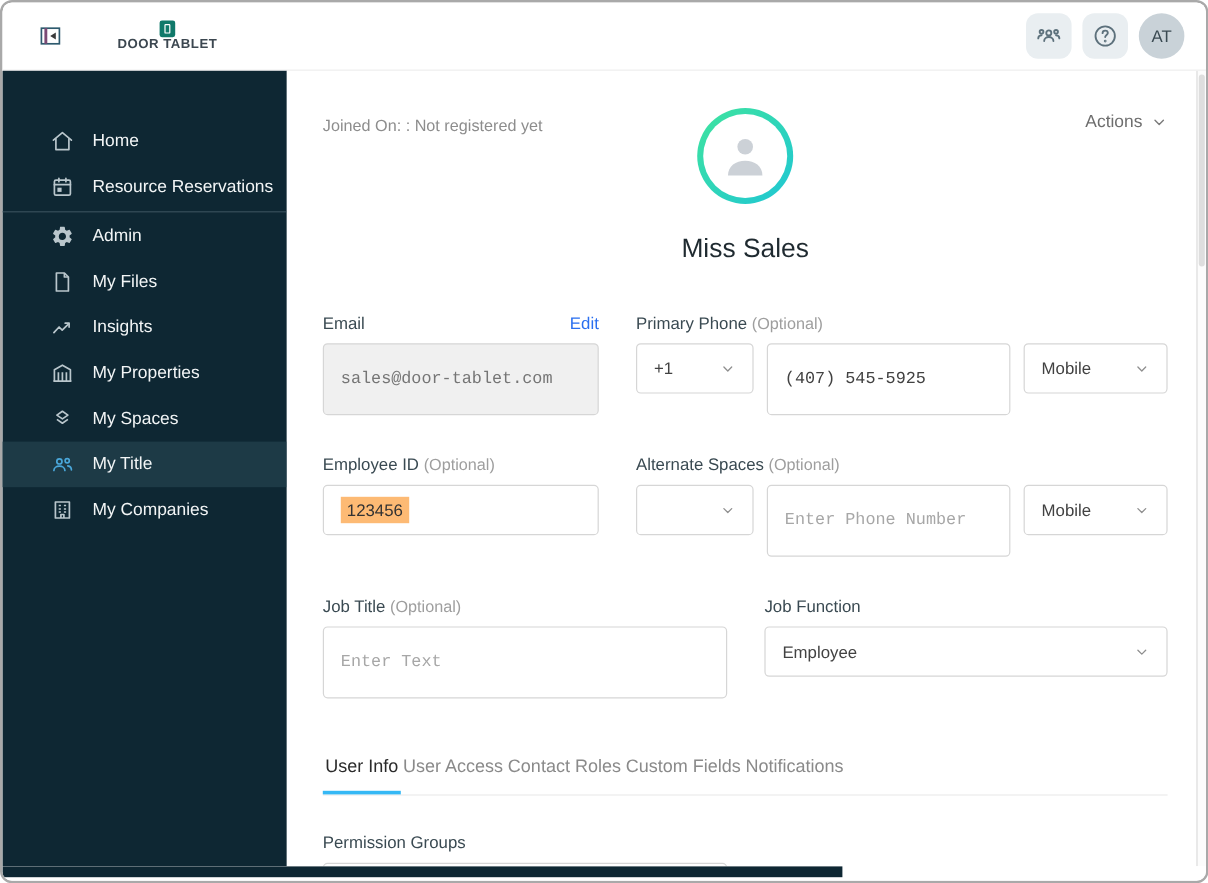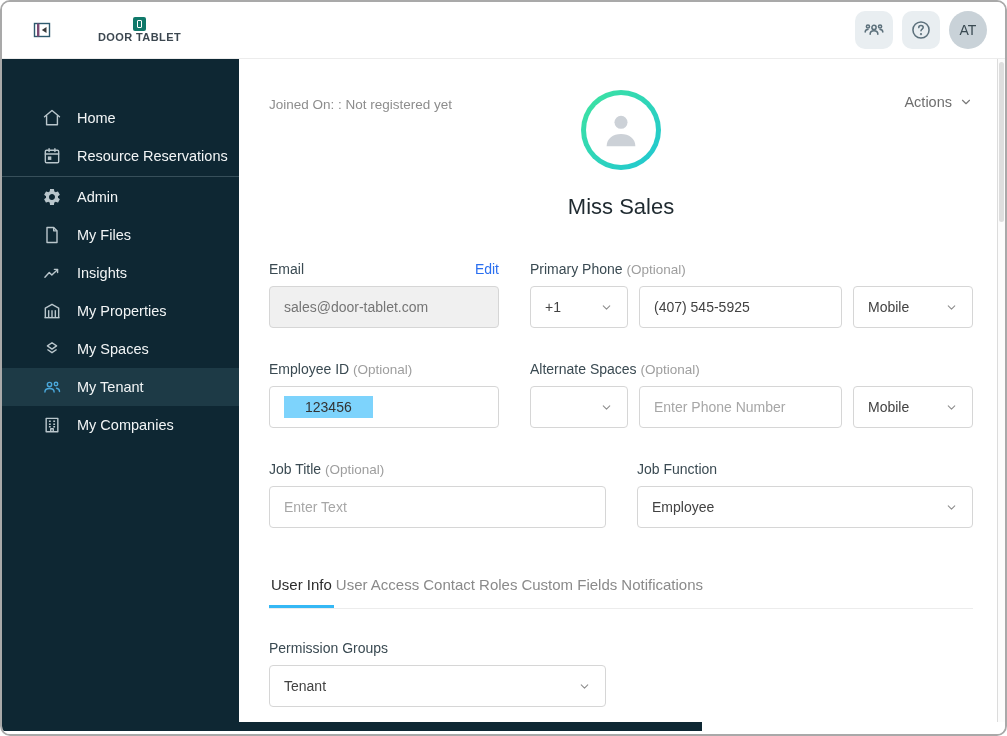--- a/index.html
+++ b/index.html
@@ -49,40 +49,40 @@
     display:flex; align-items:center; justify-content:center; overflow:hidden; }
   .profile-name { text-align:center; margin-top:24px; font-size:22px; color:#1f2a30; }
   
   .form { margin-top:40px; }
   .form-row { display:flex; gap:31px; margin-bottom:32px; }
   .fgroup { display:flex; flex-direction:column; }
   .flabel { font-size:14px; color:#3a4a52; margin-bottom:9px; height:17px;
     display:flex; justify-content:space-between; align-items:flex-end; }
   .opt { color:#9e9e9e; font-size:13.5px; }
   .edit-link { color:#2a6ff0; font-size:14px; cursor:pointer; }
-  .tinput { height:42px; border:1px solid #d6d6d6; border-radius:4px; padding:0 14px;
+  .tinput { height:60px; border:1px solid #d6d6d6; border-radius:4px; padding:0 14px;
     font-size:14px; color:#424242; background:#fff; width:100%;
-    font-family:Liberation Sans, sans-serif; outline:none; }
+    font-family:Liberation Mono, monospace; outline:none; }
   .tinput::placeholder { color:#a7a7a7; }
   .tinput.disabled { background:#f0f0f0; color:#757575; }
   .selectbox { height:42px; border:1px solid #d6d6d6; border-radius:4px; padding:0 14px;
     font-size:14px; color:#424242; background:#fff; display:flex; align-items:center;
     justify-content:space-between; cursor:pointer; }
   .chev { color:#8f8f8f; display:flex; }
   .w-email { width:230px; }
   .w-phone-wrap { flex:1; }
   .phone-row { display:flex; gap:11px; }
   .cc-select { width:98px; flex:0 0 98px; }
   .phone-input-wrap { flex:1; }
   .type-select { width:120px; flex:0 0 120px; }
   .w-jobtitle { width:337px; }
   .w-jobfunc { flex:1; }
   .hl-box { height:42px; border:1px solid #d6d6d6; border-radius:4px; padding:0 14px;
     display:flex; align-items:center; }
-  .hl-val { background:#7dd3fc; color:#333; font-size:14px; padding:3px 21px; }
+  .hl-val { background:#fdba74; color:#333; font-size:14px; padding:3px 5px; }
   
   .tabs { margin-top:48px; display:flex; border-bottom:1px solid #ececec; }
   .tab { font-size:15px; color:#8a8a8a; padding:0 2px 12px 2px; cursor:pointer;
     border-bottom:3px solid transparent; }
   .tab.active { color:#2b2b2b; border-bottom-color:#35b8f5; }
   .perm { margin-top:30px; }
   .perm .flabel { justify-content:flex-start; }
   .w-perm { width:337px;gap:12px; }
   
   .footer { height:12px; flex:0 0 12px; position:relative; background:#fff; }
@@ -212,21 +212,21 @@
       </div>
       <div class="side-item selected">
         <span class="sicon">
           <svg viewBox="0 0 24 24" fill="none" stroke="currentColor" stroke-width="1.7" stroke-linecap="round">
               <circle cx="9" cy="9" r="2.6"></circle>
               <path d="M3.5 18c0-2.6 2.5-4.2 5.5-4.2s5.5 1.6 5.5 4.2"></path>
               <circle cx="16.8" cy="8.4" r="2.1"></circle>
               <path d="M17.4 13.5c2.1.4 3.6 1.8 3.6 3.9"></path>
             </svg>
         </span>
-        <span>My Tenant</span>
+        <span>My Title</span>
       </div>
       <div class="side-item">
         <span class="sicon">
           <svg viewBox="0 0 24 24" fill="none" stroke="currentColor" stroke-width="1.7" stroke-linejoin="round">
               <rect x="5" y="4" width="14" height="16"></rect>
               <path d="M10.5 20v-3.5h3V20"></path>
               <path d="M8.3 7.5h2.2M13.5 7.5h2.2M8.3 11h2.2M13.5 11h2.2M8.3 14h2.2M13.5 14h2.2"></path>
             </svg>
         </span>
         <span>My Companies</span>

